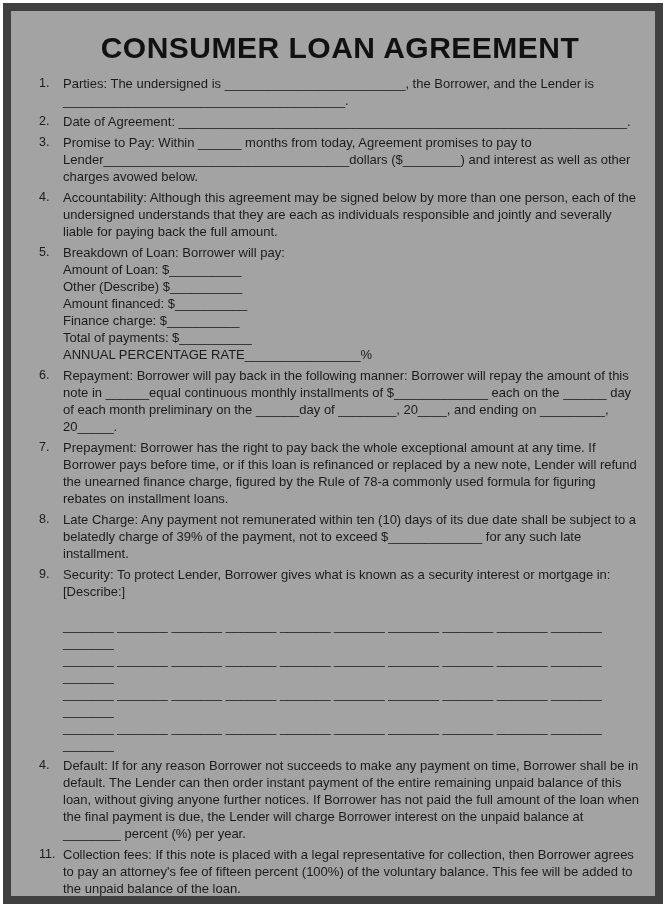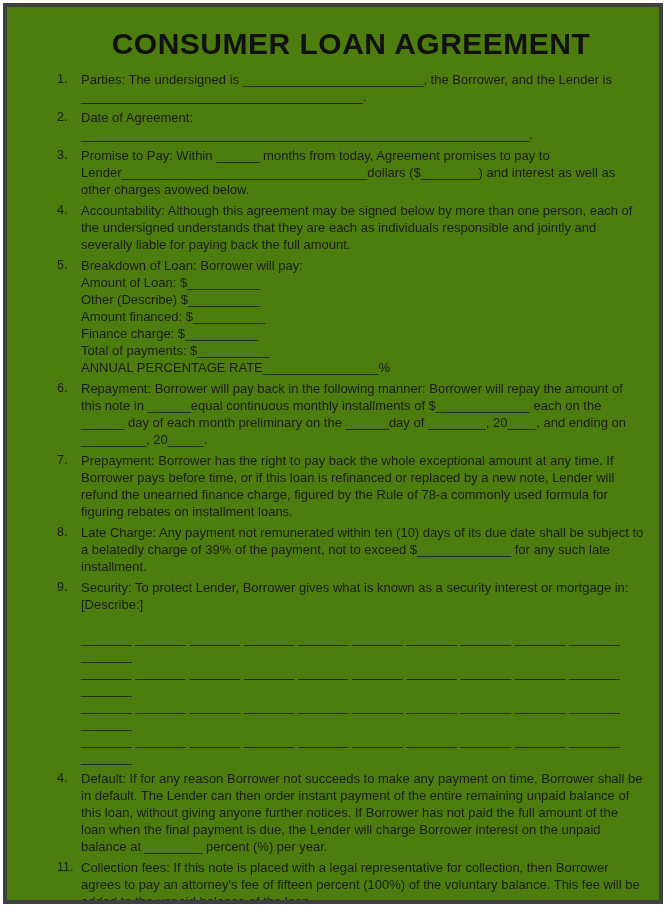--- a/index.html
+++ b/index.html
@@ -5,23 +5,22 @@
   * { box-sizing: border-box; margin: 0; padding: 0; }
   html, body {
     width: 666px; height: 907px;
     background: #ffffff;
     font-family: "Liberation Sans", sans-serif;
     overflow: hidden;
   }
   .frame {
     position: absolute;
     inset: 3px;
-    border: 4px solid #404040;
-    background: #4d7c0f;
-    padding-left: 22px;
+    border: 8px solid #404040;
+    background: #a3a3a3;
   }
   .page {
     width: 100%; height: 100%;
     padding: 12px 14px 10px 28px;
     color: #1c1c1c;
     overflow: hidden;
   }
   .title {
     font-size: 30px;
     font-weight: 700;

